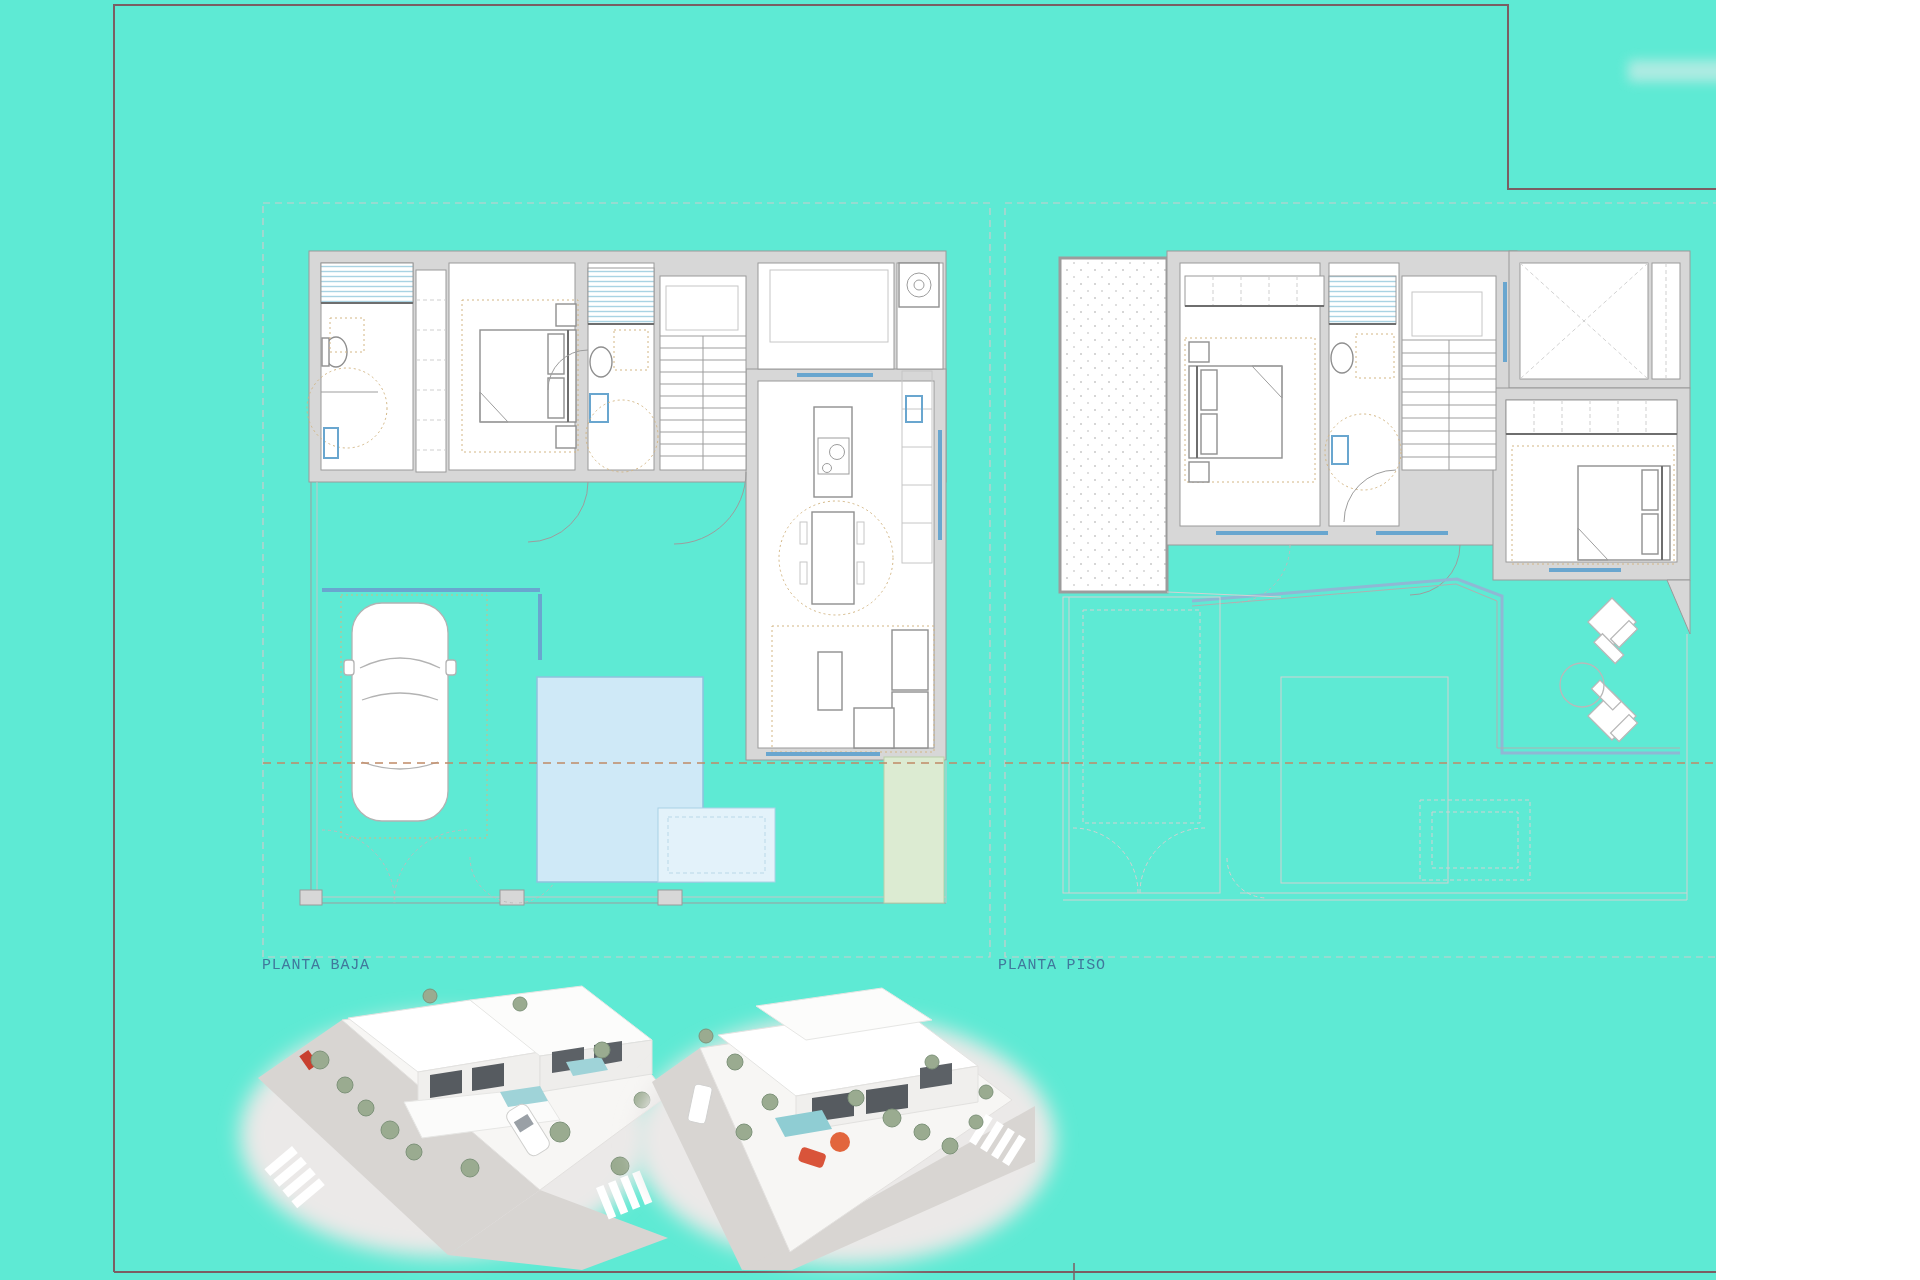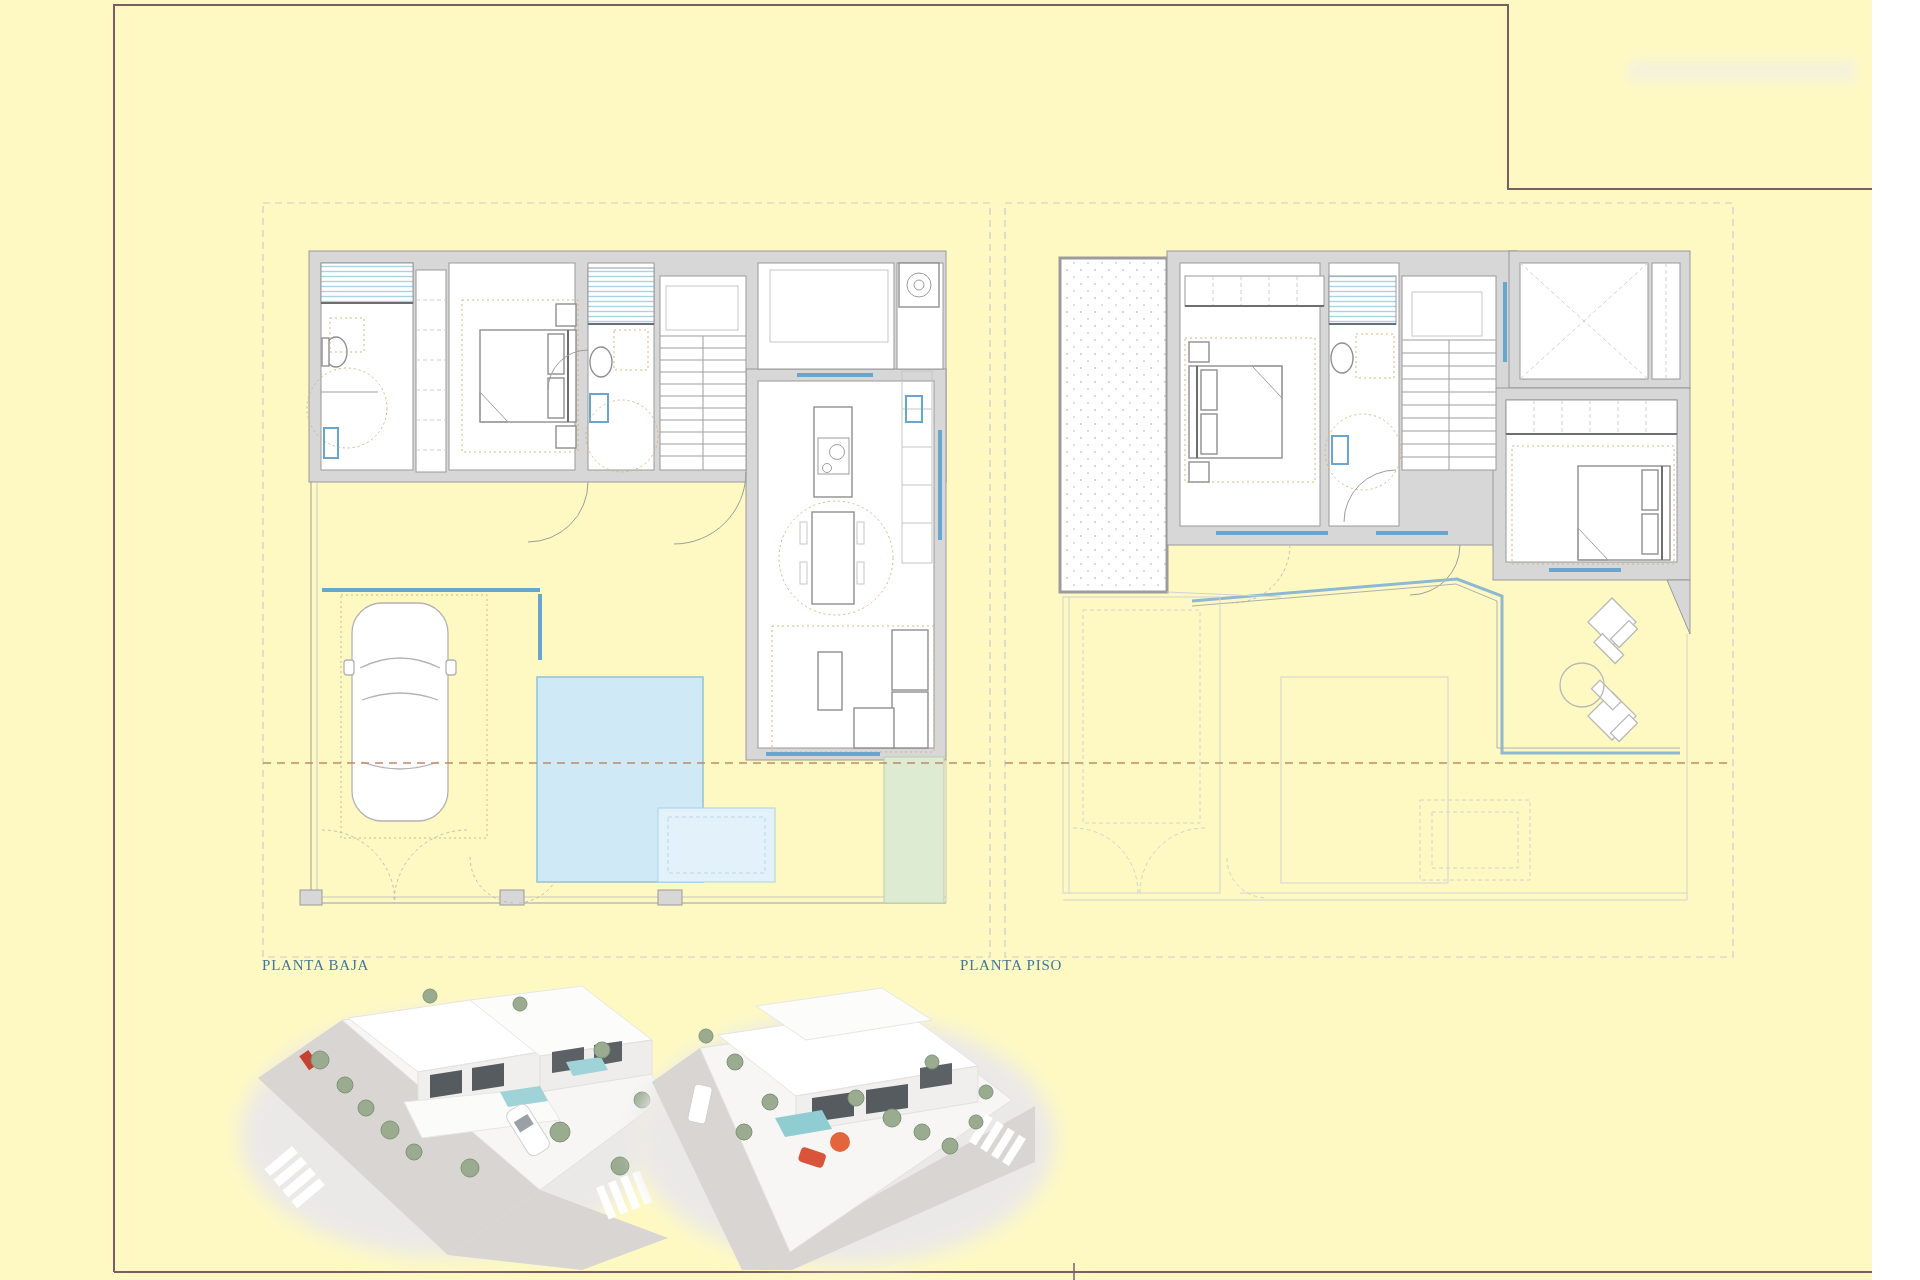--- a/index.html
+++ b/index.html
@@ -1,21 +1,21 @@
 <!DOCTYPE html>
 <html><head>
 <meta charset="utf-8">
 <style>
   html,body{margin:0;padding:0;background:#fff;}
-  .sheet{position:relative;width:1872px;height:1280px;background:#fef9c3;overflow:hidden;
-         font-family:Liberation Serif, serif;}
+  .sheet{position:relative;width:1716px;height:1280px;background:#5eead4;overflow:hidden;
+         font-family:Liberation Mono, monospace;}
   .sheet svg{position:absolute;left:0;top:0;}
   .plan-label{position:absolute;font-size:15px;letter-spacing:.8px;color:#40789c;white-space:nowrap;}
   .label-baja{left:262px;top:957px;}
-  .label-piso{left:960px;top:957px;}
+  .label-piso{left:998px;top:957px;}
   .watermark-smudge{position:absolute;left:1628px;top:60px;width:228px;height:22px;
          background:#efecee;opacity:.55;border-radius:4px;filter:blur(6px);}
   
   .wall{fill:#d7d7d7;stroke:#9a9a9a;stroke-width:1;}
   .room{fill:#ffffff;stroke:#9a9a9a;stroke-width:1;}
   .furn{fill:#ffffff;stroke:#8f8f8f;stroke-width:1.4;}
   .thin{fill:none;stroke:#9d9d9d;stroke-width:1;}
   .lite{fill:none;stroke:#c6c6c6;stroke-width:1;}
   .shelf{fill:none;stroke:#cfcfcf;stroke-width:1;stroke-dasharray:4 3;}
   .blueline{fill:none;stroke:#69a6cf;stroke-width:4;}

